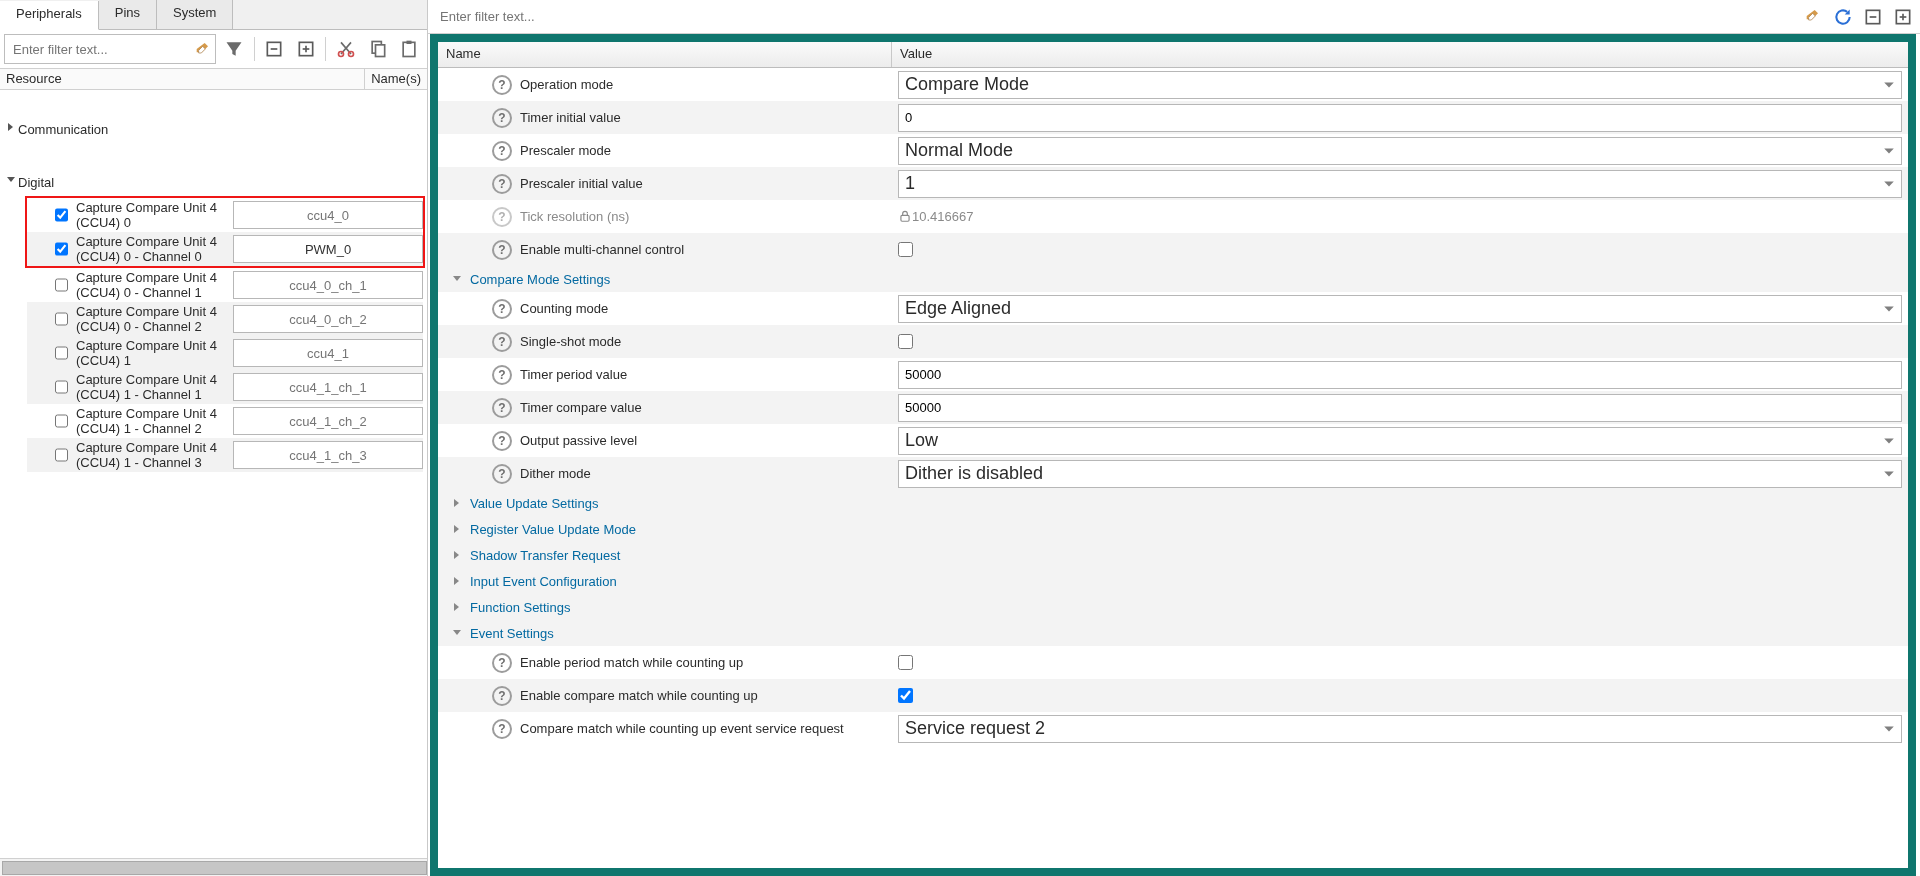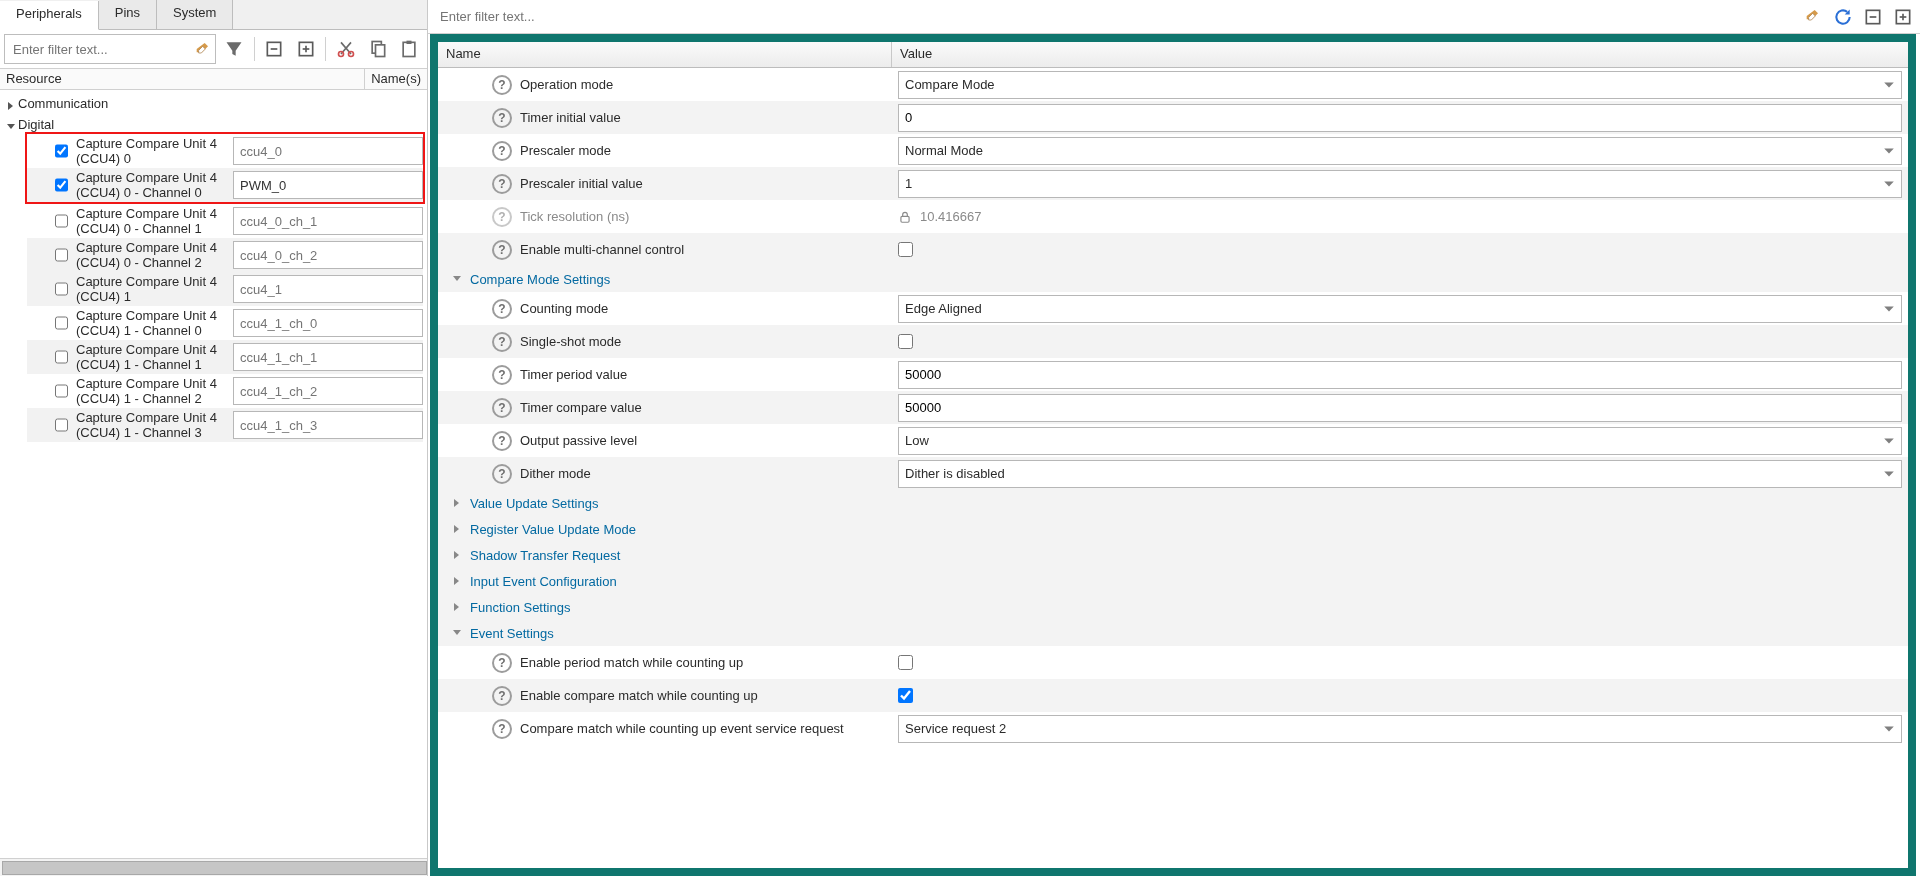--- a/index.html
+++ b/index.html
@@ -17,30 +17,30 @@
   .filter-wrap { position:relative; flex:1; }
   .filter-wrap .clear-icn { position:absolute; right:6px; top:7px; }
   .tb-btn { width:28px; height:28px; display:flex; align-items:center; justify-content:center; border-radius:2px; }
   .tb-sep { width:1px; height:24px; background:#d0d0d0; margin:0 2px;}
 
   .col-headers { display:flex; border-top:1px solid #d0d0d0; border-bottom:1px solid #d0d0d0; background:#fafafa; height:22px; font-size:13px; }
   .col-headers > div:first-child { width:382px; padding:2px 6px; border-right:1px solid #d0d0d0;}
   .col-headers > div:last-child { flex:1; padding:2px 6px; }
 
   .tree { flex:1; overflow:auto; }
-  .tree-row { display:flex; align-items:flex-end; height:21px; padding-left:4px; }
+  .tree-row { display:flex; align-items:flex-start; height:21px; padding-left:4px;margin-top:32px; }
   .tree-row .twisty { width:14px; display:inline-flex; justify-content:center; align-items:center; }
   .tree-row.cat { padding-left:4px; }
 
   .res-area { border:2px solid #ef1616; margin:0 2px 0 25px; }
   .res-row { display:flex; align-items:center; min-height:34px; }
   .res-row.alt { background:#f2f2f2; }
   .res-cell-label { display:flex; align-items:center; gap:8px; width:356px; padding:0 4px 0 28px; }
   .res-row input[type="checkbox"]{ width:14px; height:14px; }
-  .res-name-input { flex:1; height:28px; border:1px solid #b7b7b7; padding:0 6px; font-size:13px; color:#333; }
+  .res-name-input { flex:1; height:28px; border:1px solid #b7b7b7; padding:0 6px; font-size:13px; color:#333;text-align:center; }
   .res-name-input.placeholder { color:#8a8a8a; }
   .res-row.outside { margin-left:27px; margin-right:4px; }
 
   .hscroll { height:18px; border-top:1px solid #d0d0d0; background:#f3f3f3; display:flex; align-items:center; }
   .hscroll .thumb { height:14px; background:#c6c6c6; border:1px solid #a8a8a8; margin-left:2px; width:480px; }
 
   
   .right-panel { flex:1; display:flex; flex-direction:column; }
   .right-top { display:flex; align-items:center; height:34px; padding:2px 4px; gap:4px; border-bottom:1px solid #d0d0d0; }
   .right-top .filter-wrap { flex:1; }
@@ -55,23 +55,23 @@
   .prop-row { display:flex; align-items:stretch; min-height:33px; border-bottom:0; }
   .prop-row.alt { background:#f3f3f3; }
   .prop-name { width:454px; display:flex; align-items:center; gap:8px; padding:0 6px; }
   .prop-name .indent { display:inline-block; }
   .help-badge { width:20px; height:20px; border-radius:50%; border:2px solid #9c9c9c; color:#6f6f6f; font-weight:bold; font-size:12px; display:inline-flex; align-items:center; justify-content:center; flex:none; }
   .help-badge.dim { opacity:.55; }
   .prop-name .label { font-size:13px; }
   .prop-name .label.muted { color:#8a8a8a; }
   .prop-val { flex:1; display:flex; align-items:center; padding:2px 6px; }
   .prop-val input[type="text"] { width:100%; height:28px; border:1px solid #b7b7b7; padding:0 6px; font-size:13px; }
-  .prop-val .select { width:100%; height:28px; border:1px solid #b7b7b7; padding:0 6px; font-size:13px; display:flex; align-items:center; justify-content:space-between; background:#fff; }
+  .prop-val .select { width:100%; height:28px; border:1px solid #b7b7b7; padding:0 6px; font-size:18px; display:flex; align-items:center; justify-content:space-between; background:#fff; }
   .prop-val .select .chev { opacity:.75; }
-  .prop-val .readonly { color:#8a8a8a; display:flex; align-items:center; gap:8px; }
+  .prop-val .readonly { color:#8a8a8a; display:flex; gap:0; }
   .lock-icn { width:14px; height:14px; }
   .prop-val input[type="checkbox"]{ width:15px; height:15px; }
 
   .section-row { display:flex; align-items:center; height:26px; background:#f3f3f3; padding:0 6px; gap:6px; }
   .section-row .label { color:#0369a1; font-size:13px; }
   .section-row .twisty { width:14px; display:inline-flex; align-items:center; justify-content:center;}
 
   
   svg { display:block; }
 </style>
@@ -191,27 +191,20 @@
       <span>Capture Compare Unit 4 (CCU4) 0 - Channel 2</span>
     </div>
     <input class="res-name-input placeholder" value="" placeholder="ccu4_0_ch_2" style="">
   </div>
           <div class="res-row alt outside">
     <div class="res-cell-label">
       <input type="checkbox" style="">
       <span>Capture Compare Unit 4 (CCU4) 1</span>
     </div>
     <input class="res-name-input placeholder" value="" placeholder="ccu4_1" style="">
-  </div>
-          <div class="res-row outside">
-    <div class="res-cell-label">
-      <input type="checkbox" style="">
-      <span>Capture Compare Unit 4 (CCU4) 1 - Channel 0</span>
-    </div>
-    <input class="res-name-input placeholder" value="" placeholder="ccu4_1_ch_0" style="">
   </div>
           <div class="res-row alt outside">
     <div class="res-cell-label">
       <input type="checkbox" style="">
       <span>Capture Compare Unit 4 (CCU4) 1 - Channel 1</span>
     </div>
     <input class="res-name-input placeholder" value="" placeholder="ccu4_1_ch_1" style="">
   </div>
           <div class="res-row outside">
     <div class="res-cell-label">

